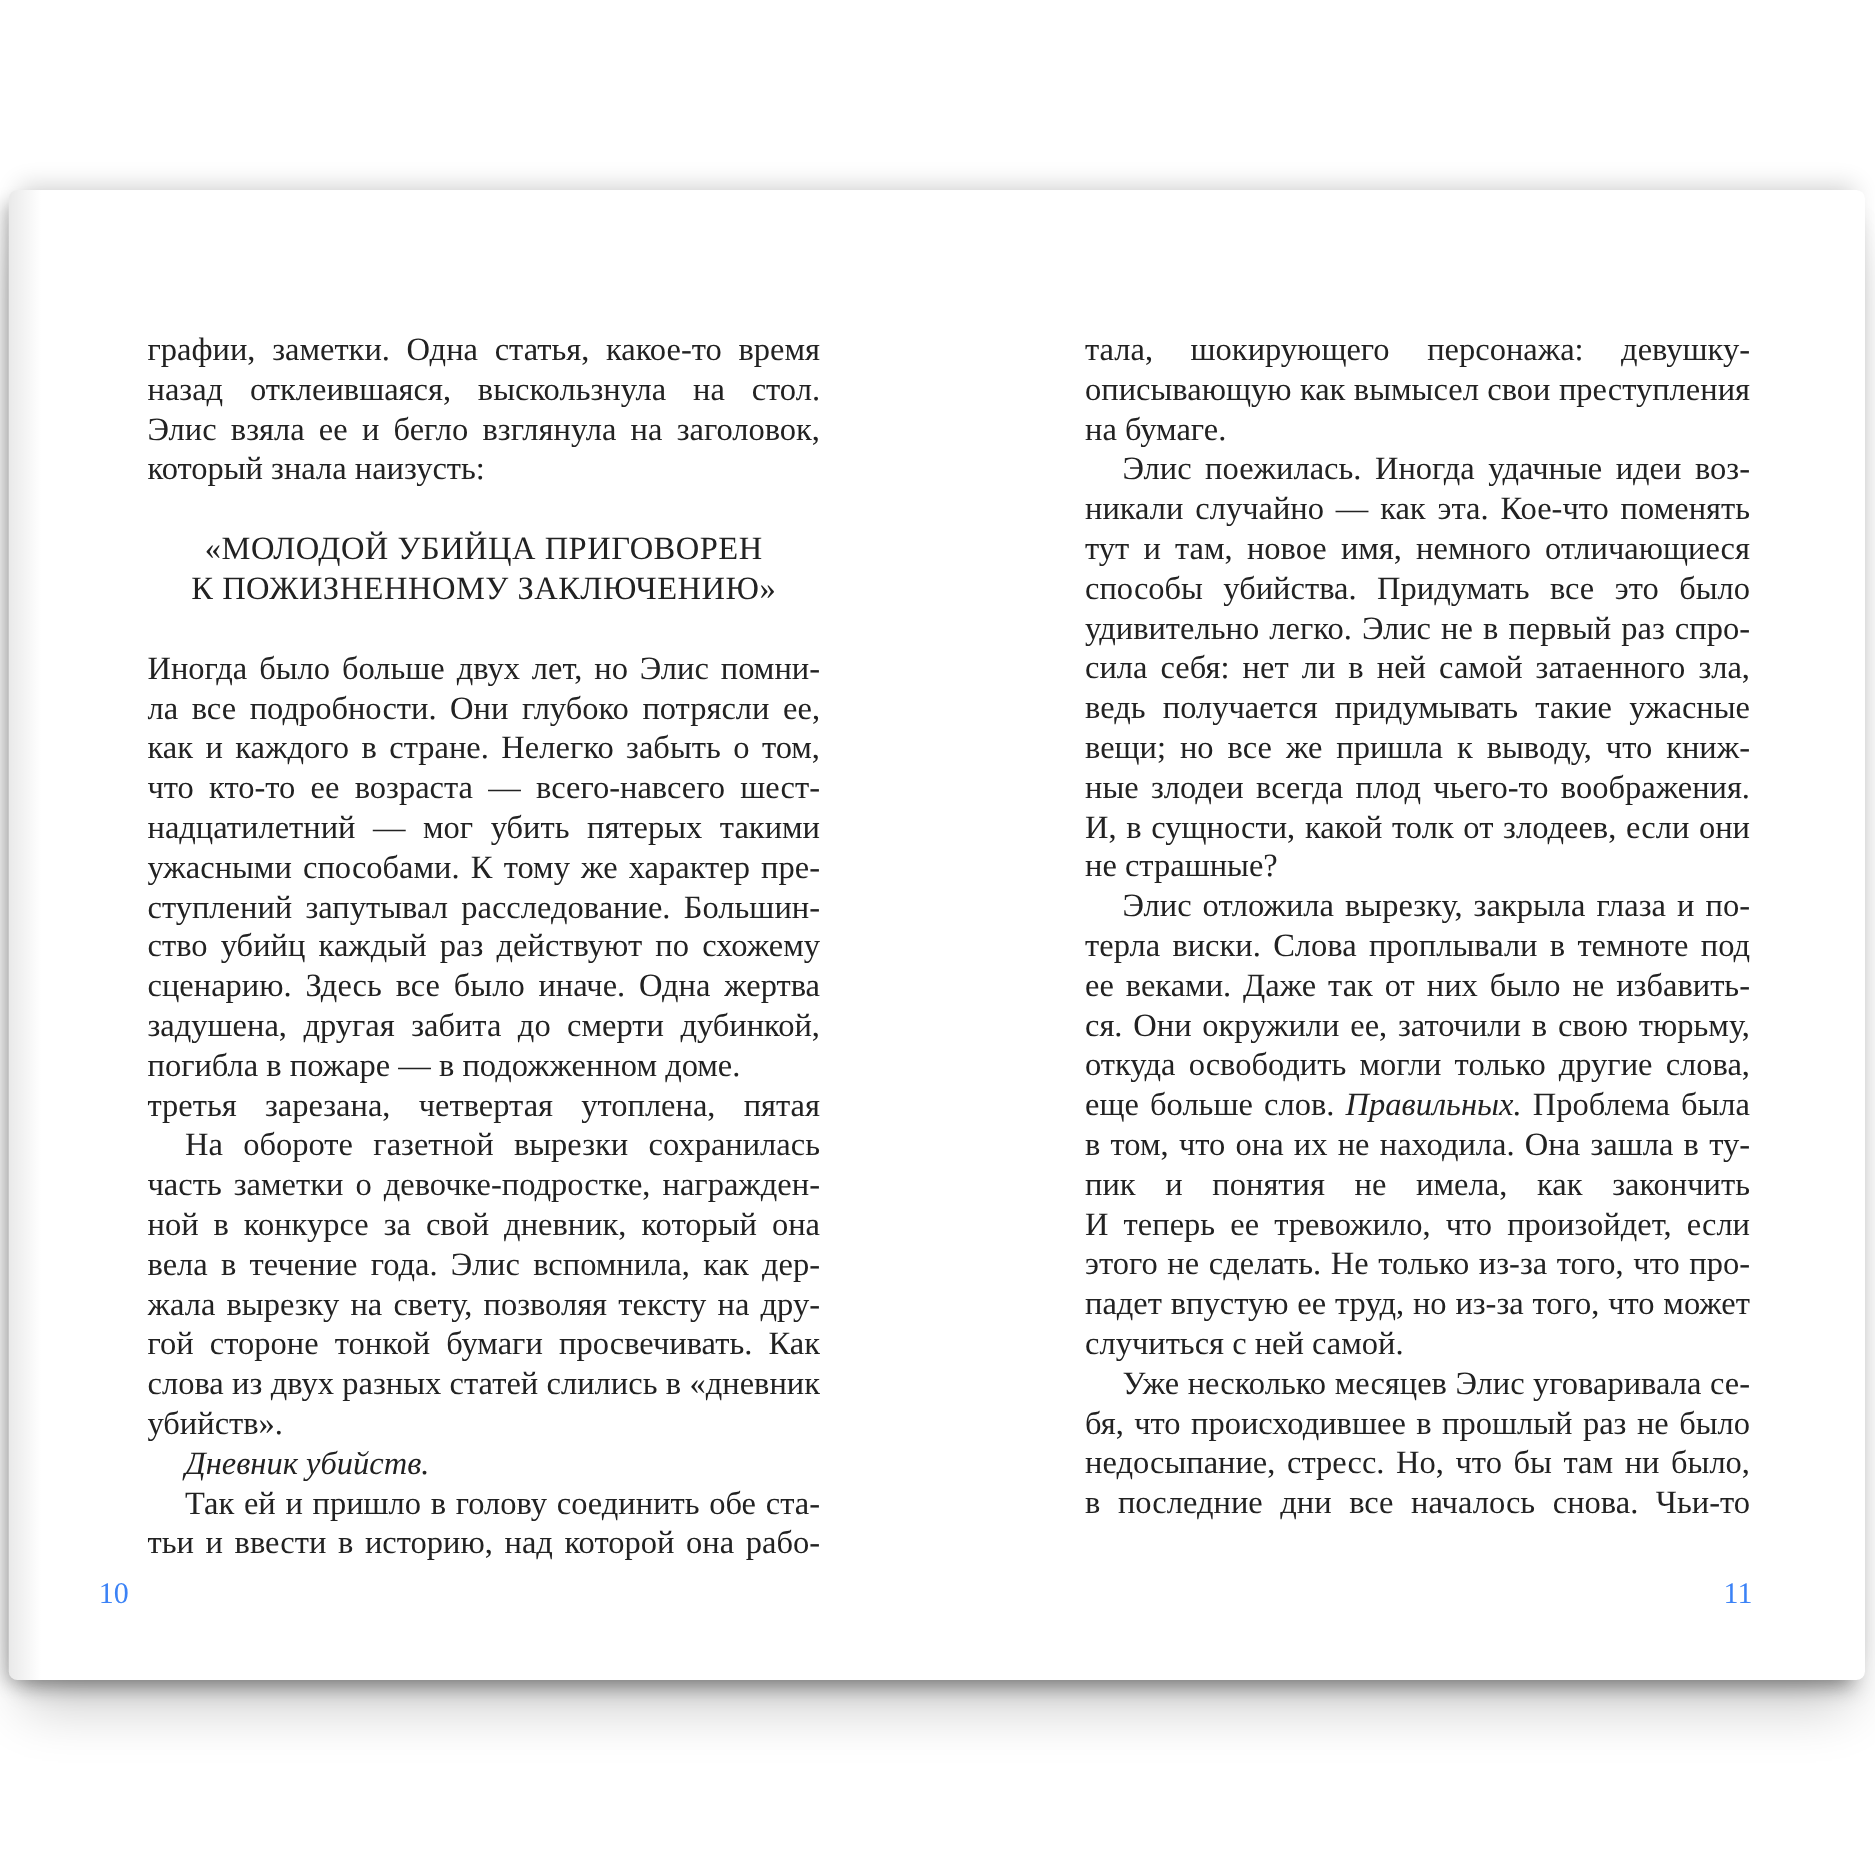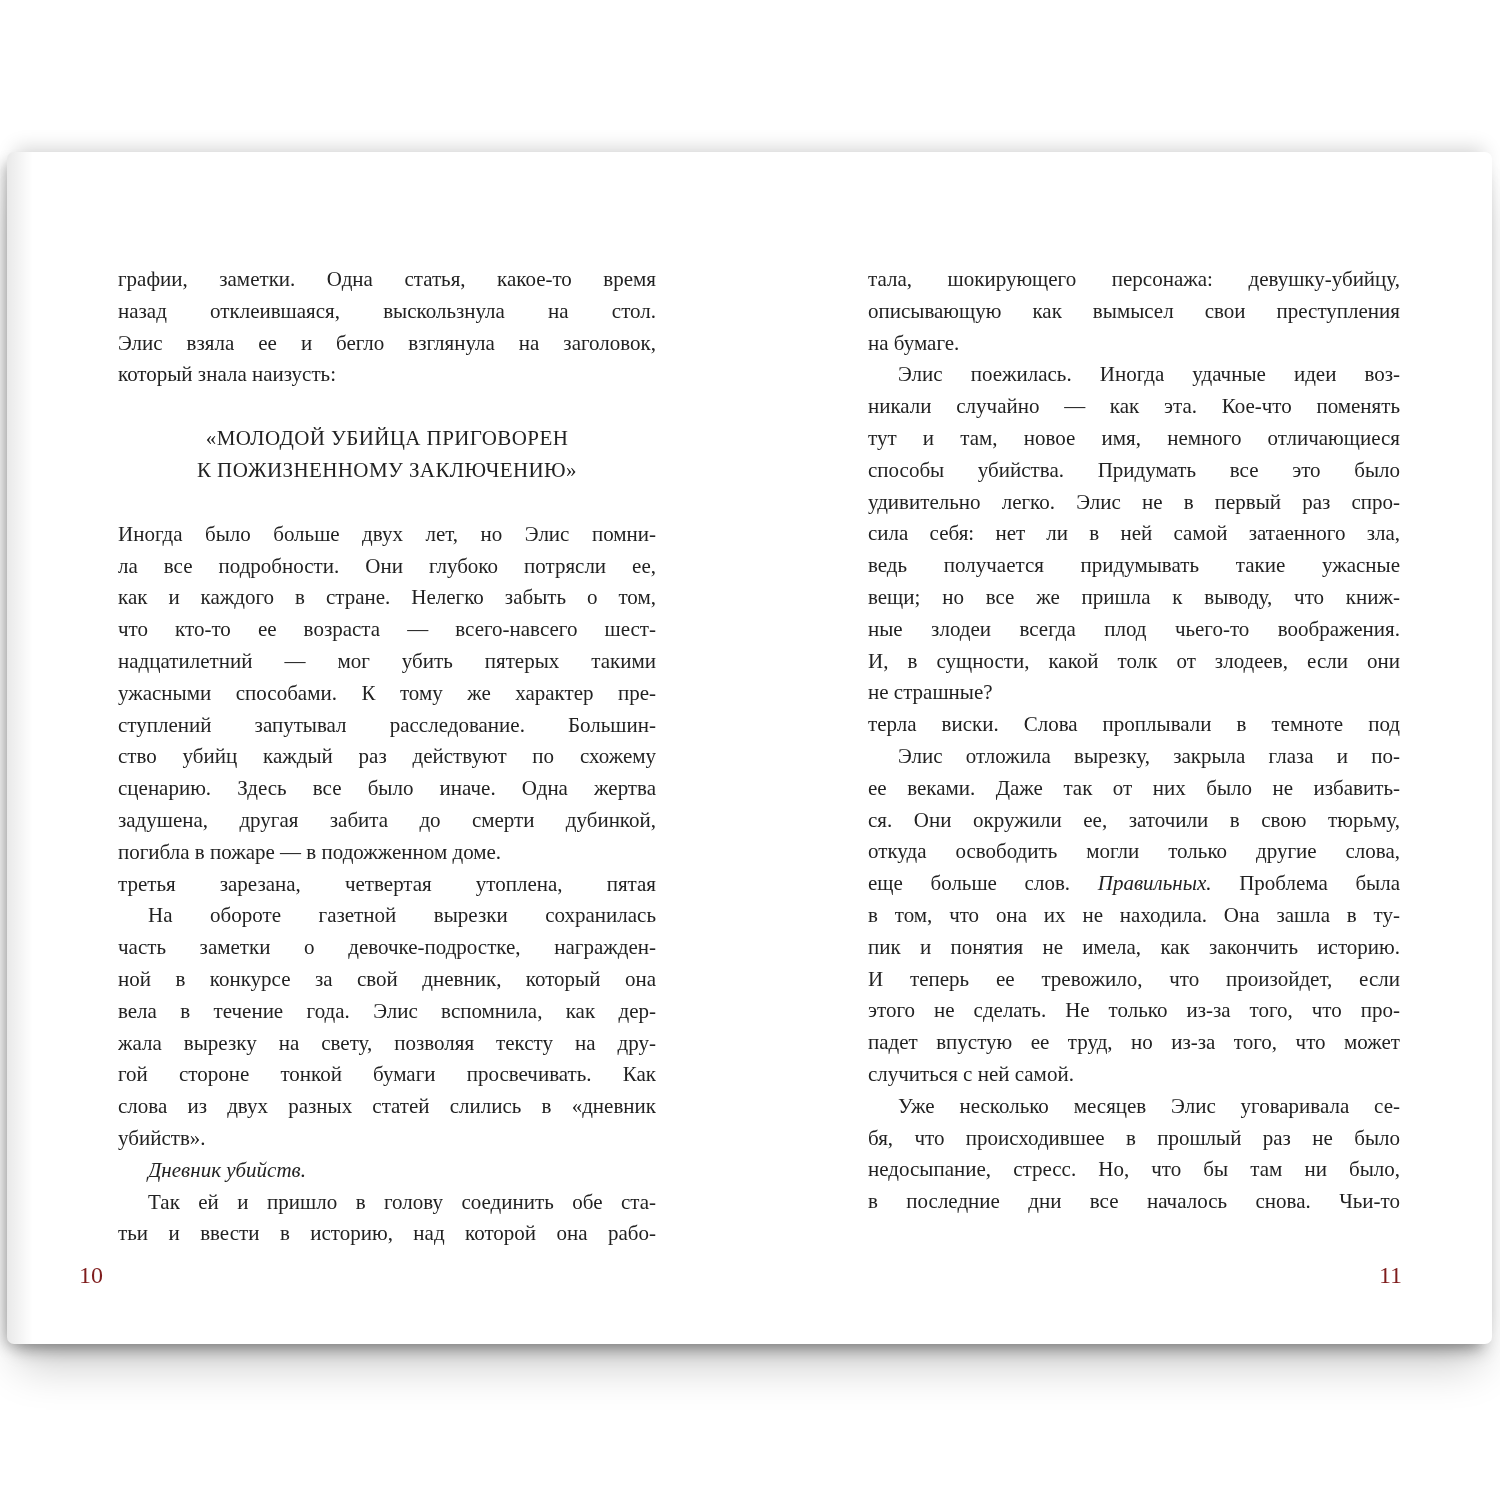--- a/index.html
+++ b/index.html
@@ -37,41 +37,41 @@
   }
   .page {
     position: absolute;
     top: 0; bottom: 0;
   }
   .page.left  { left: 0;     width: 742px; }
   .page.right { left: 742px; width: 743px; }
   .col {
     position: absolute;
     top: 112px;
-    font-size: 21px;
+    font-size: 26px;
     line-height: 31.8px;
   }
   .page.left  .col { left: 111px; width: 538px; }
   .page.right .col { left: 119px; width: 532px; }
   .ln {
     height: 31.8px;
     overflow: hidden;
     text-align: justify;
     text-align-last: justify;
   }
   .ln.last { text-align-last: left; }
   .ln.ind  { text-indent: 30px; font-family: Liberation Serif, serif; }
   .ln.ctr  { text-align: center; text-align-last: center; letter-spacing: 0.4px; }
   .heading-block { margin: 32px 0; }
   .folio {
     position: absolute;
     top: 1108px;
     font-size: 24px;
     line-height: 30px;
-    color: #7f1d1d;
+    color: #3b82f6;
   }
   .folio.left  { left: 72px; }
   .folio.right { right: 90px; text-align: right; }
   i { font-style: italic; }
 </style>
 </head>
 <body>
 
 <div class="canvas">
   <div class="spread">
@@ -135,22 +135,22 @@
             <div class="ln">способы убийства. Придумать все это было</div>
             <div class="ln">удивительно легко. Элис не в первый раз спро-</div>
             <div class="ln">сила себя: нет ли в ней самой затаенного зла,</div>
             <div class="ln">ведь получается придумывать такие ужасные</div>
             <div class="ln">вещи; но все же пришла к выводу, что книж-</div>
             <div class="ln">ные злодеи всегда плод чьего-то воображения.</div>
             <div class="ln">И, в сущности, какой толк от злодеев, если они</div>
             <div class="ln last">не страшные?</div>
           </div>
           <div class="para">
+            <div class="ln ind">Элис отложила вырезку, закрыла глаза и по-</div>
             <div class="ln">терла виски. Слова проплывали в темноте под</div>
-            <div class="ln ind">Элис отложила вырезку, закрыла глаза и по-</div>
             <div class="ln">ее веками. Даже так от них было не избавить-</div>
             <div class="ln">ся. Они окружили ее, заточили в свою тюрьму,</div>
             <div class="ln">откуда освободить могли только другие слова,</div>
             <div class="ln">еще больше слов. <i>Правильных.</i> Проблема была</div>
             <div class="ln">в том, что она их не находила. Она зашла в ту-</div>
             <div class="ln">пик и понятия не имела, как закончить историю.</div>
             <div class="ln">И теперь ее тревожило, что произойдет, если</div>
             <div class="ln">этого не сделать. Не только из-за того, что про-</div>
             <div class="ln">падет впустую ее труд, но из-за того, что может</div>
             <div class="ln last">случиться с ней самой.</div>

